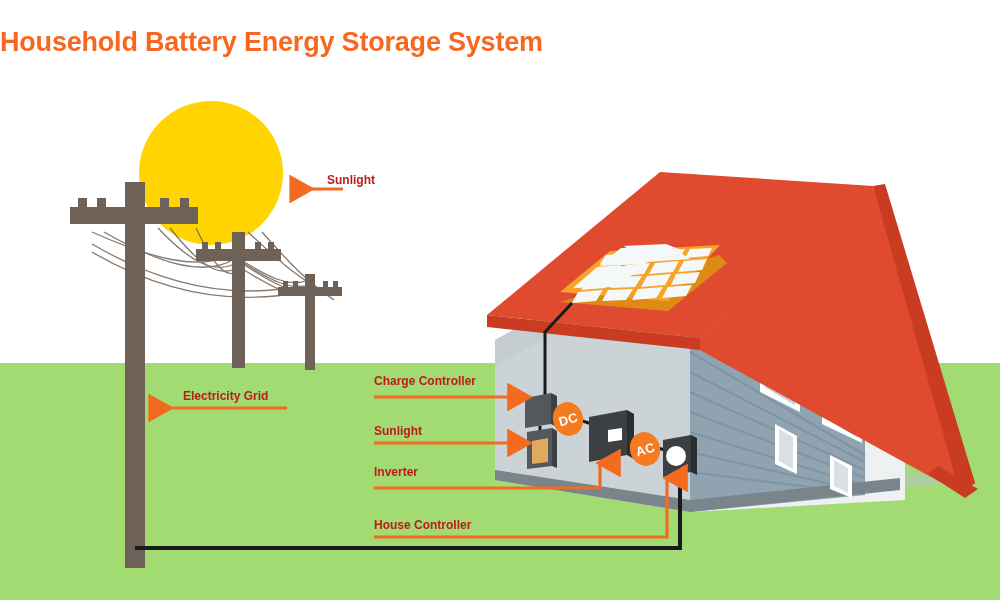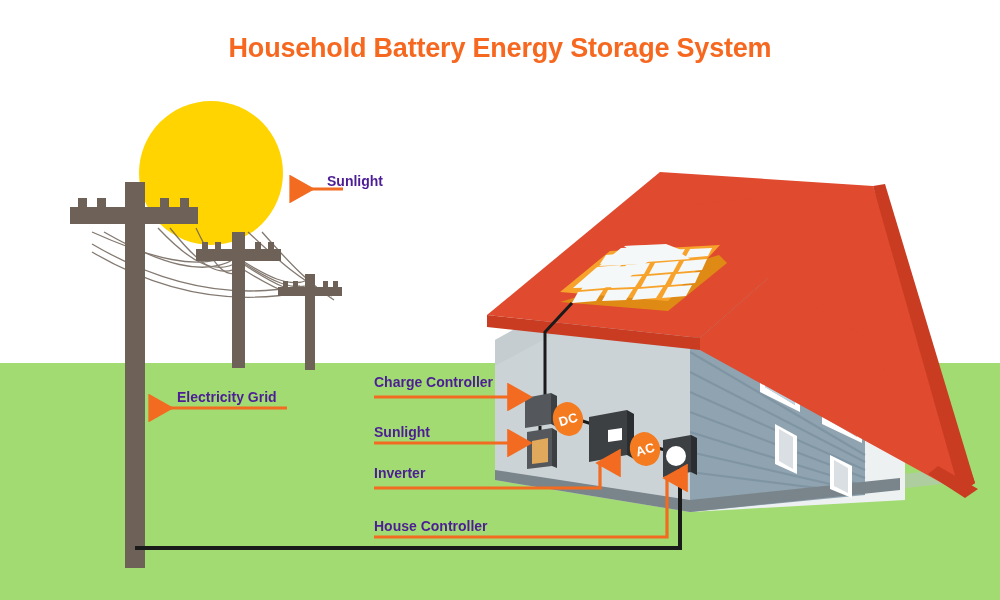--- a/index.html
+++ b/index.html
@@ -14,34 +14,33 @@
     position: relative;
     width: 1000px;
     height: 600px;
     background: #ffffff;
     overflow: hidden;
   }
   .layer { position: absolute; top: 0; left: 0; width: 1000px; height: 600px; }
   #title {
     position: absolute;
     left: 0;
-    top: 33px;
+    top: 27px;
     width: 1000px;
-    text-align: center;
     font-size: 27px;
     font-weight: bold;
     color: #F6681F;
     letter-spacing: -0.2px;
     font-family: "Liberation Sans", sans-serif;
   }
   .lbl {
     position: absolute;
-    font-size: 14px;
+    font-size: 12px;
     font-weight: bold;
-    color: #4c1d95;
+    color: #b91c1c;
     white-space: nowrap;
     font-family: "Liberation Sans", sans-serif;
   }
   .badge-text {
     font-size: 13px;
     font-weight: bold;
     fill: #ffffff;
     font-family: "Liberation Sans", sans-serif;
   }
 </style>
@@ -264,21 +263,21 @@
 
     <path d="M374,488 L600,488 L600,463" stroke="#F26B21" stroke-width="3.2" fill="none" marker-end="url(#ah-up)"></path>
 
     <path d="M374,537 L667,537 L667,478" stroke="#F26B21" stroke-width="3.2" fill="none" marker-end="url(#ah-up)"></path>
   </svg>
 
   <div id="title">Household Battery Energy Storage System</div>
 
   <div class="lbl" style="left:327px; top:173px;">Sunlight</div>
 
-  <div class="lbl" style="left:177px; top:389px;">Electricity Grid</div>
+  <div class="lbl" style="left:183px; top:389px;">Electricity Grid</div>
 
   <div class="lbl" style="left:374px; top:374px;">Charge Controller</div>
 
   <div class="lbl" style="left:374px; top:424px;">Sunlight</div>
 
   <div class="lbl" style="left:374px; top:465px;">Inverter</div>
 
   <div class="lbl" style="left:374px; top:518px;">House Controller</div>
 
 </div>

